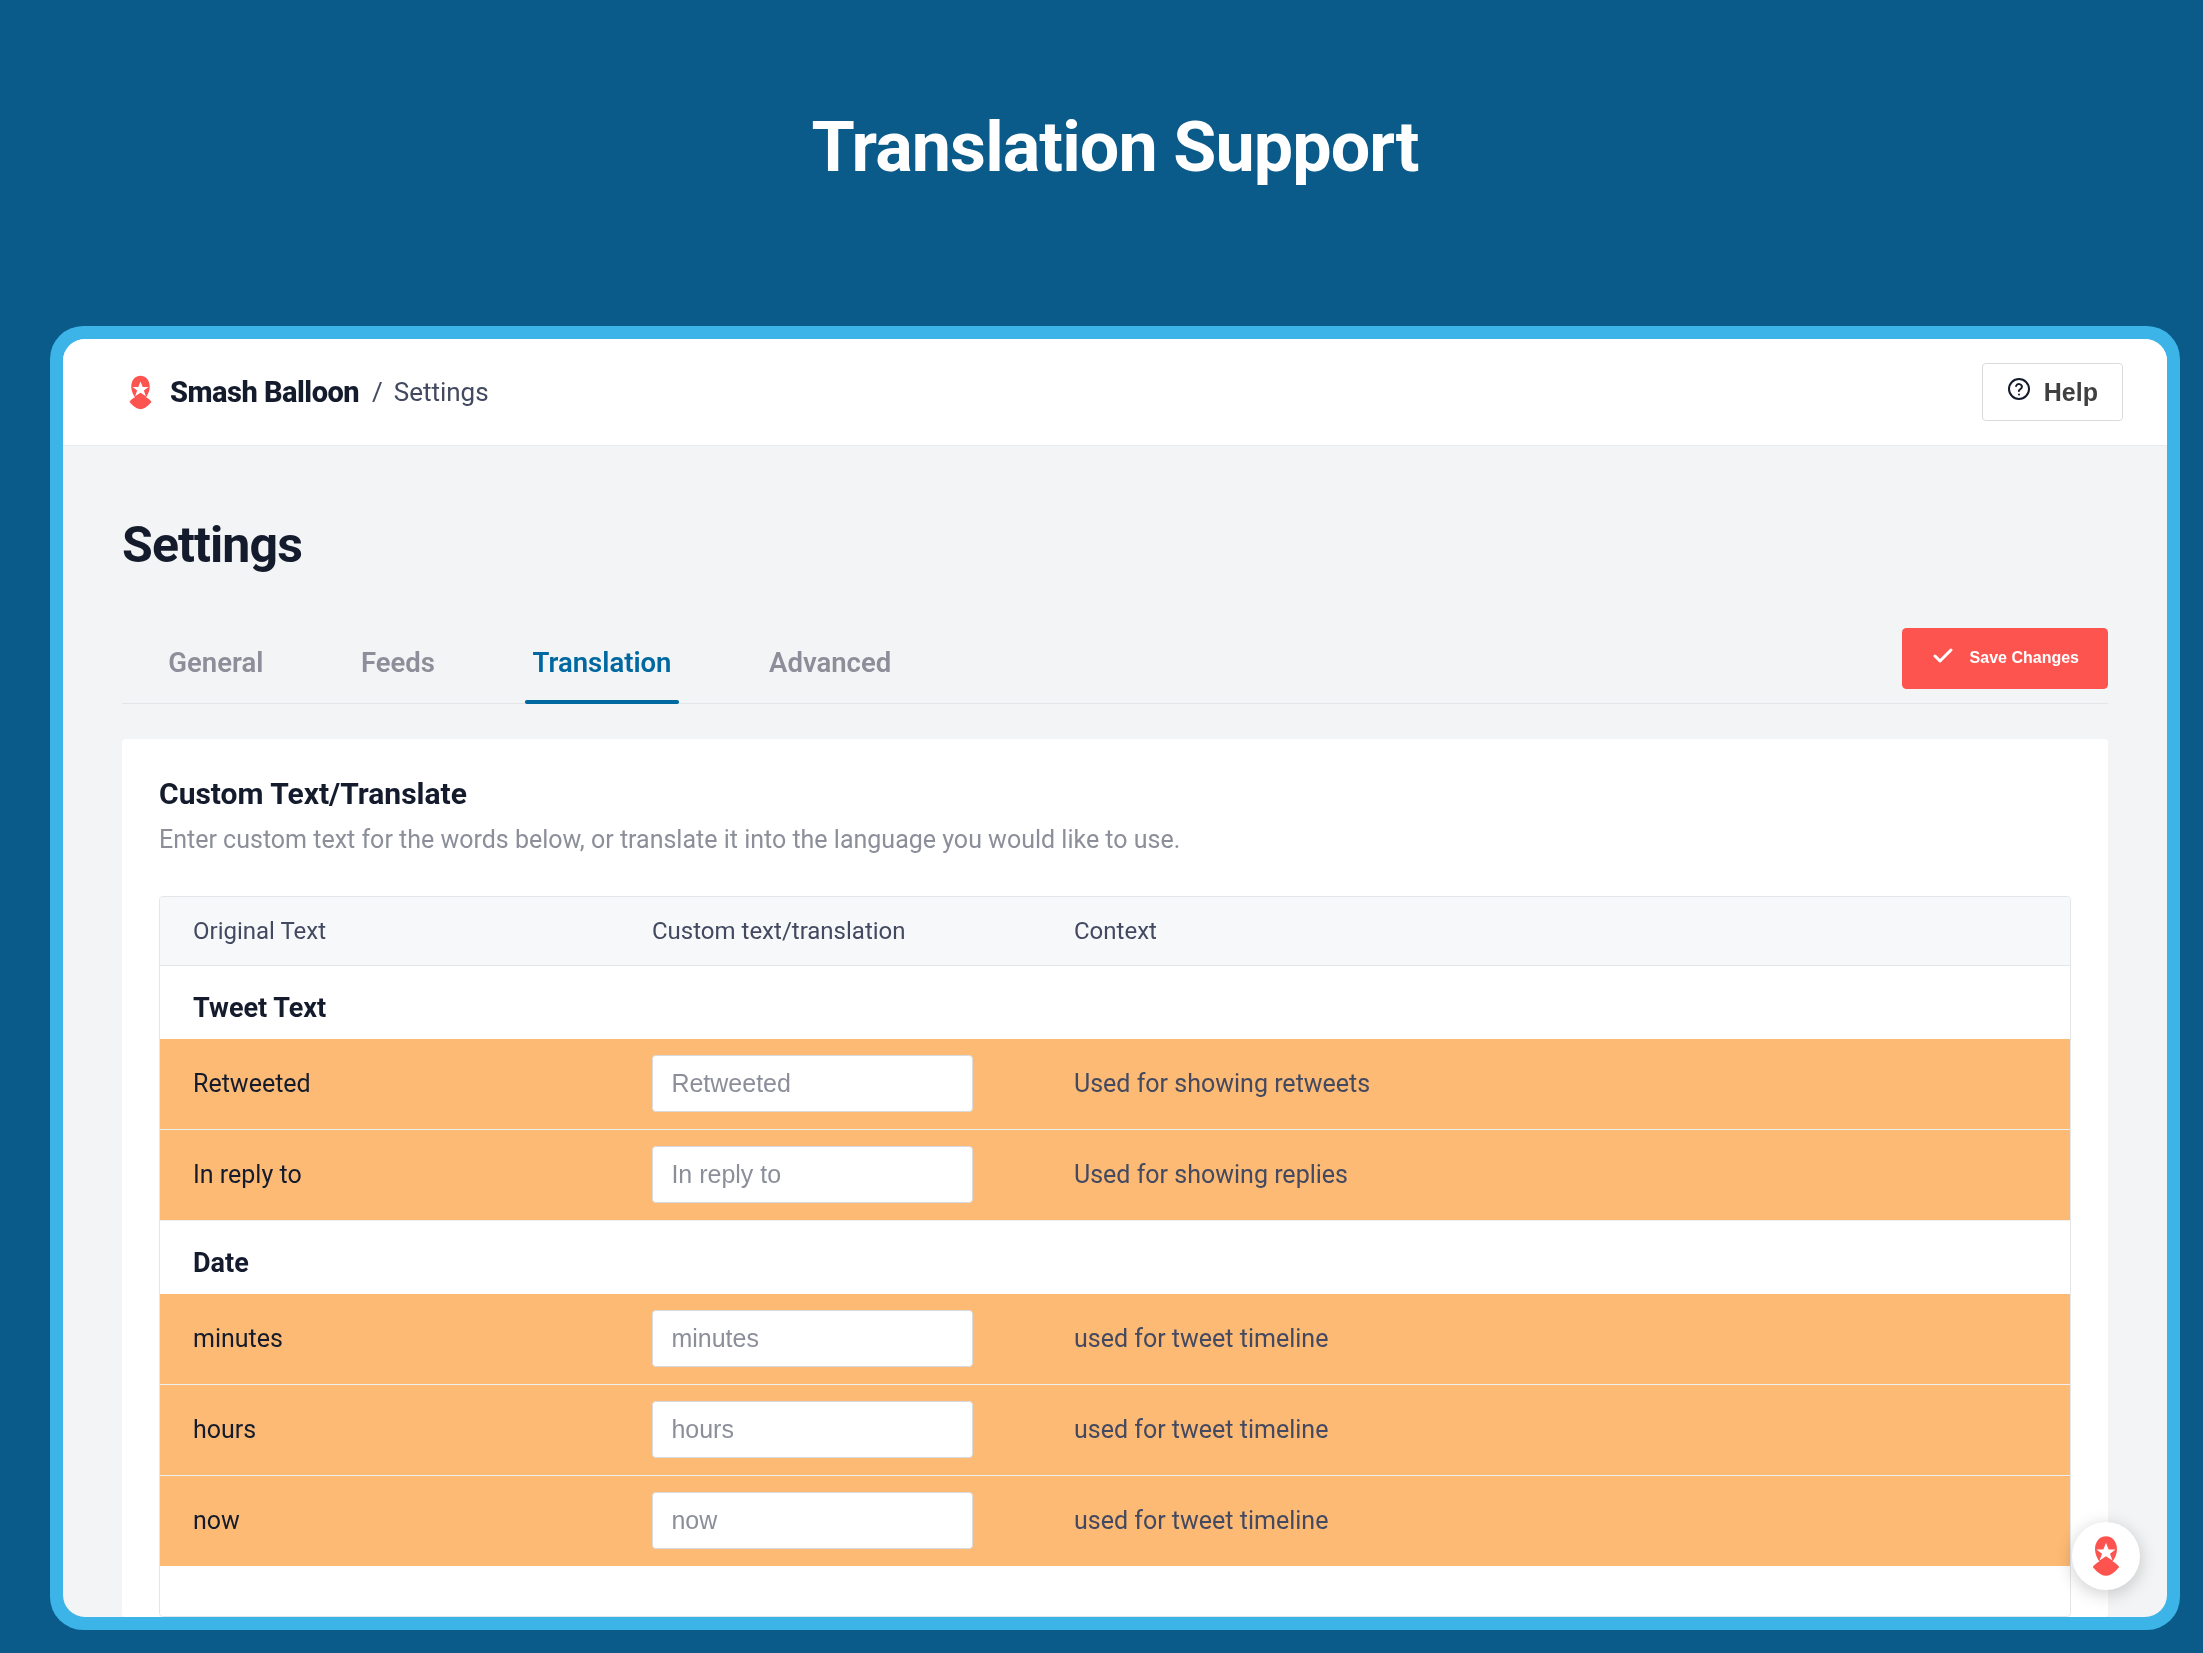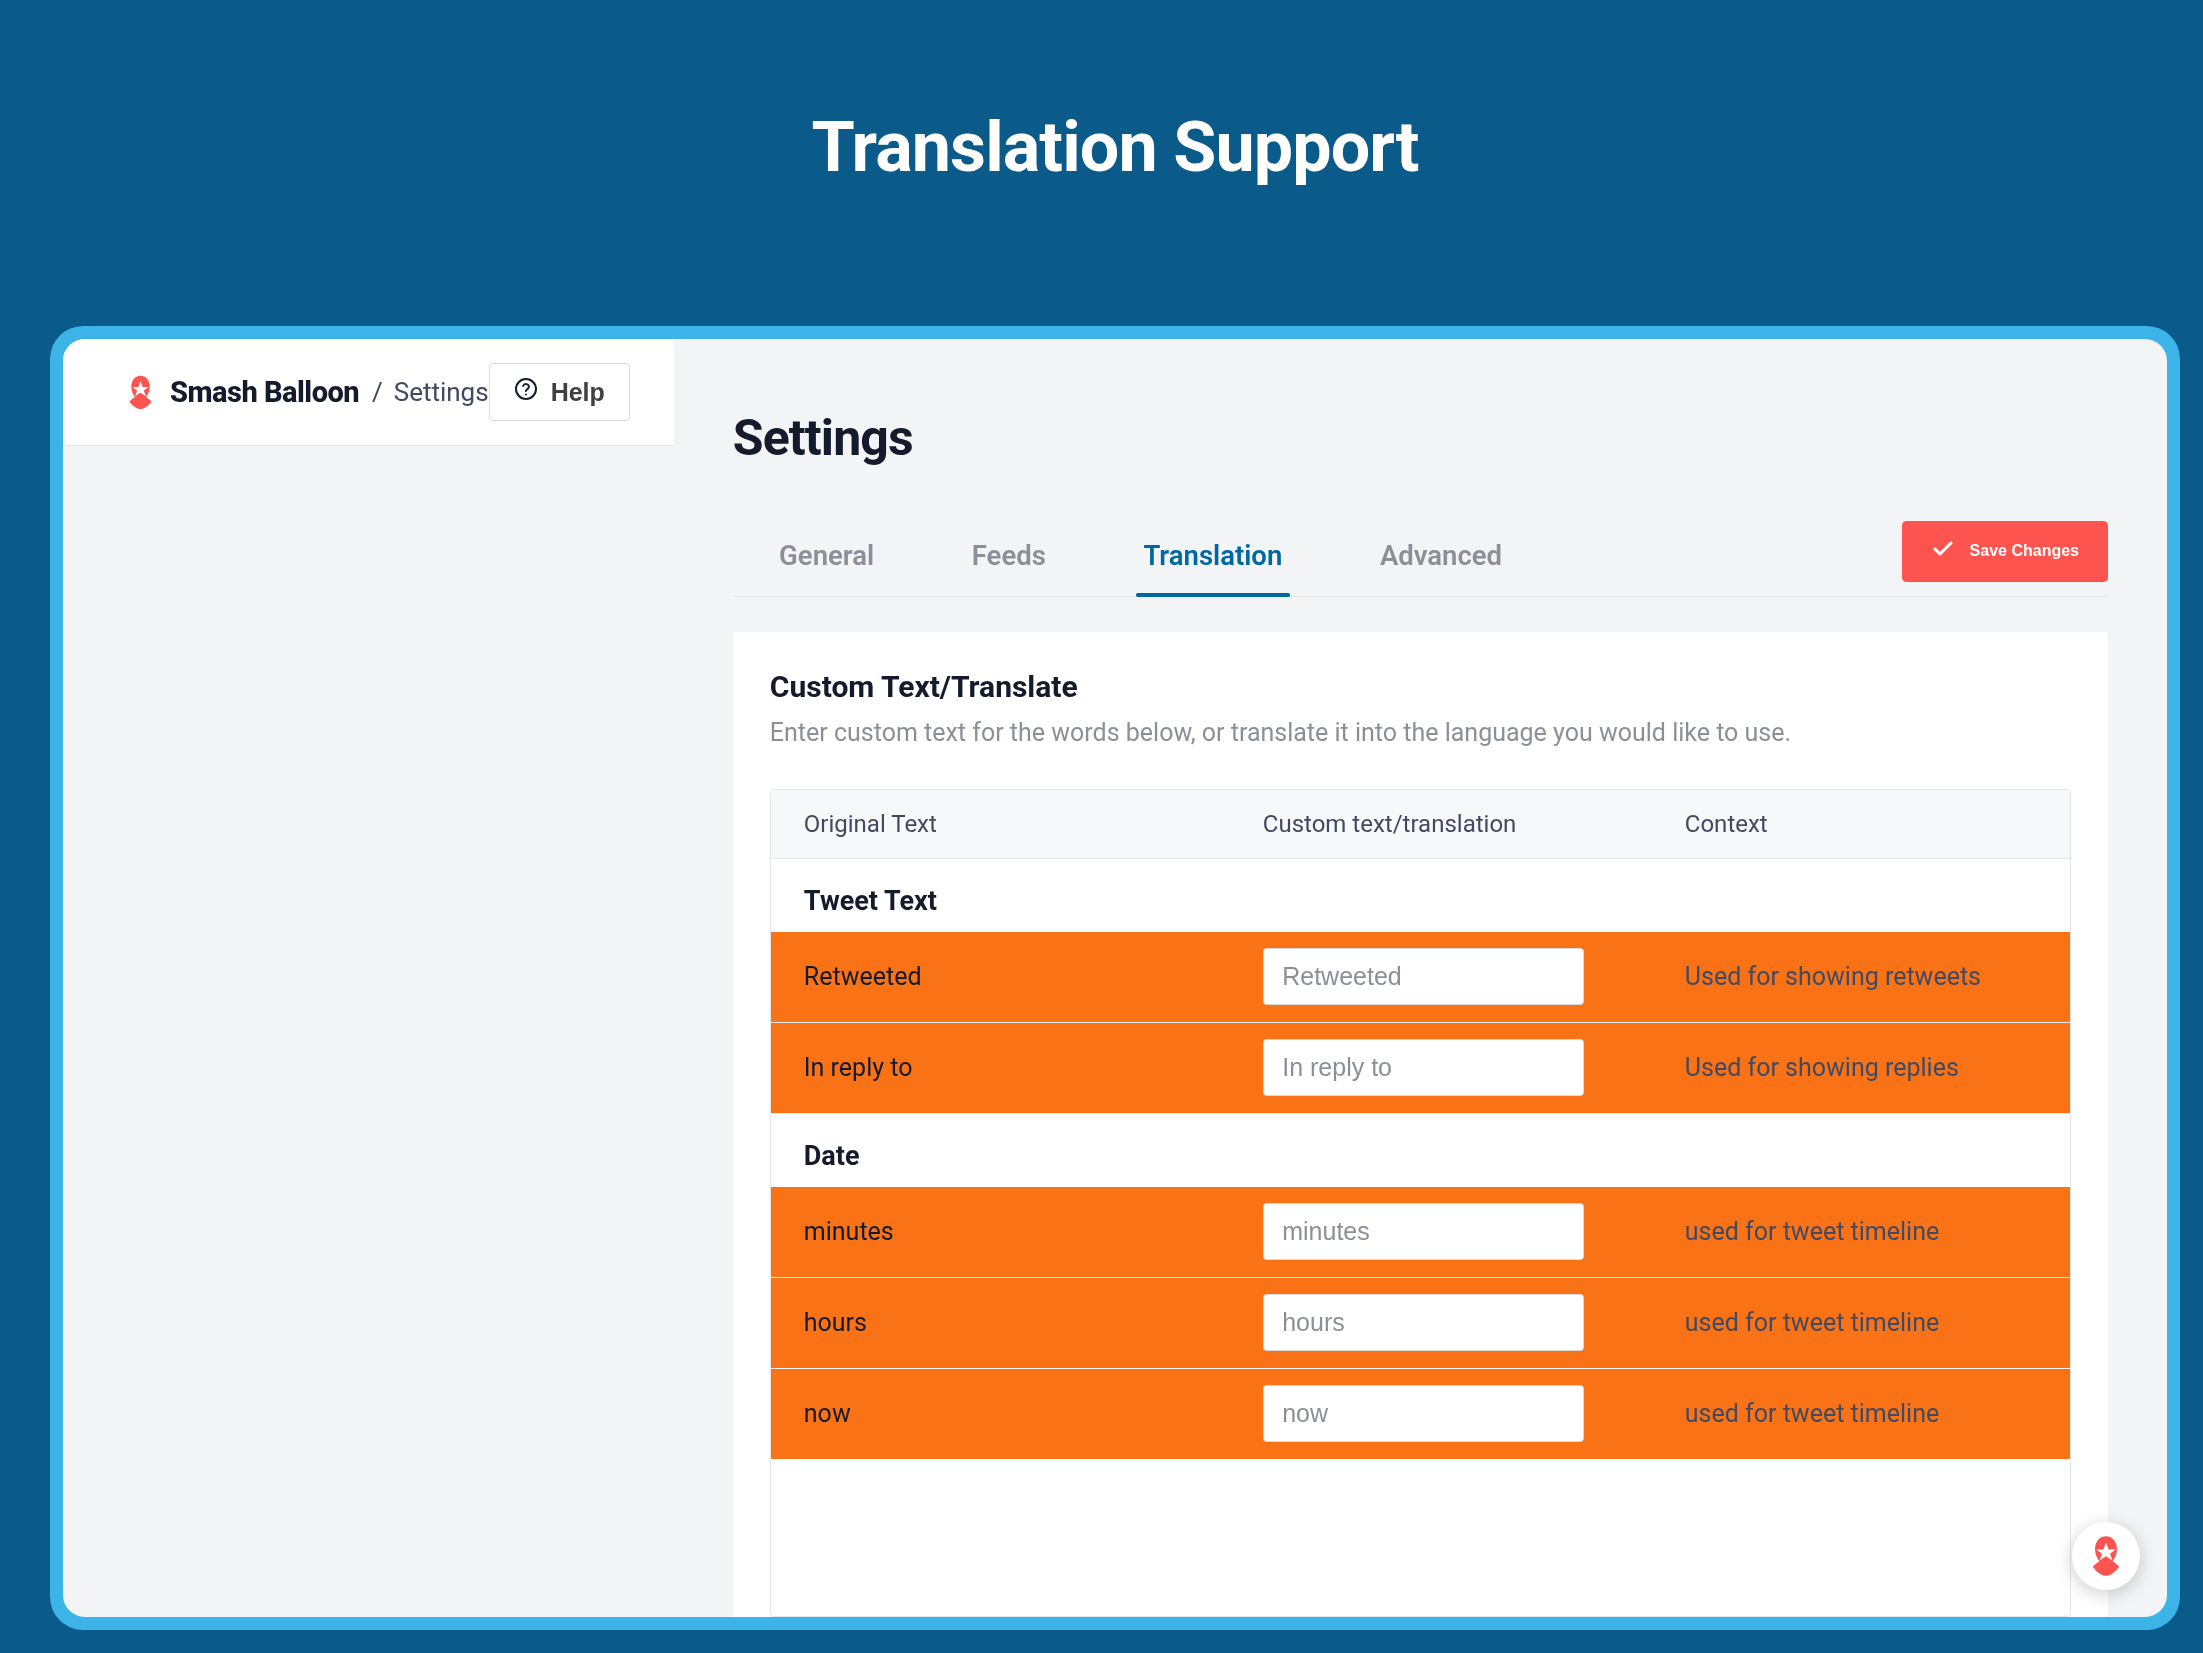--- a/index.html
+++ b/index.html
@@ -35,21 +35,21 @@
     padding: 13px;
     overflow: hidden;
   }
   .app {
     width: 100%;
     height: 100%;
     background: #f3f4f5;
     border-radius: 22px;
     overflow: hidden;
     display: flex;
-    flex-direction: row;
+    flex-direction: column;
   }
   .app-header {
     background: #ffffff;
     height: 107px;
     display: flex;
     align-items: center;
     justify-content: space-between;
     padding: 0 44px 0 59px;
     border-bottom: 0.9px solid #e9ebee;
   }
@@ -197,21 +197,21 @@
     font-weight: 700;
     color: #141b2c;
     background: #ffffff;
   }
   .trow {
     display: grid;
     grid-template-columns: 459px 422px 1fr;
     align-items: center;
     padding: 16.5px 33px;
     border-bottom: 0.9px solid #edeff1;
-    background: #f97316;
+    background: #fdba74;
   }
   .trow:last-child { border-bottom: none; }
   .cell-label {
     font-size: 25px;
     color: #141b2c;
   }
   .cell-context {
     font-size: 25px;
     color: #434960;
   }

